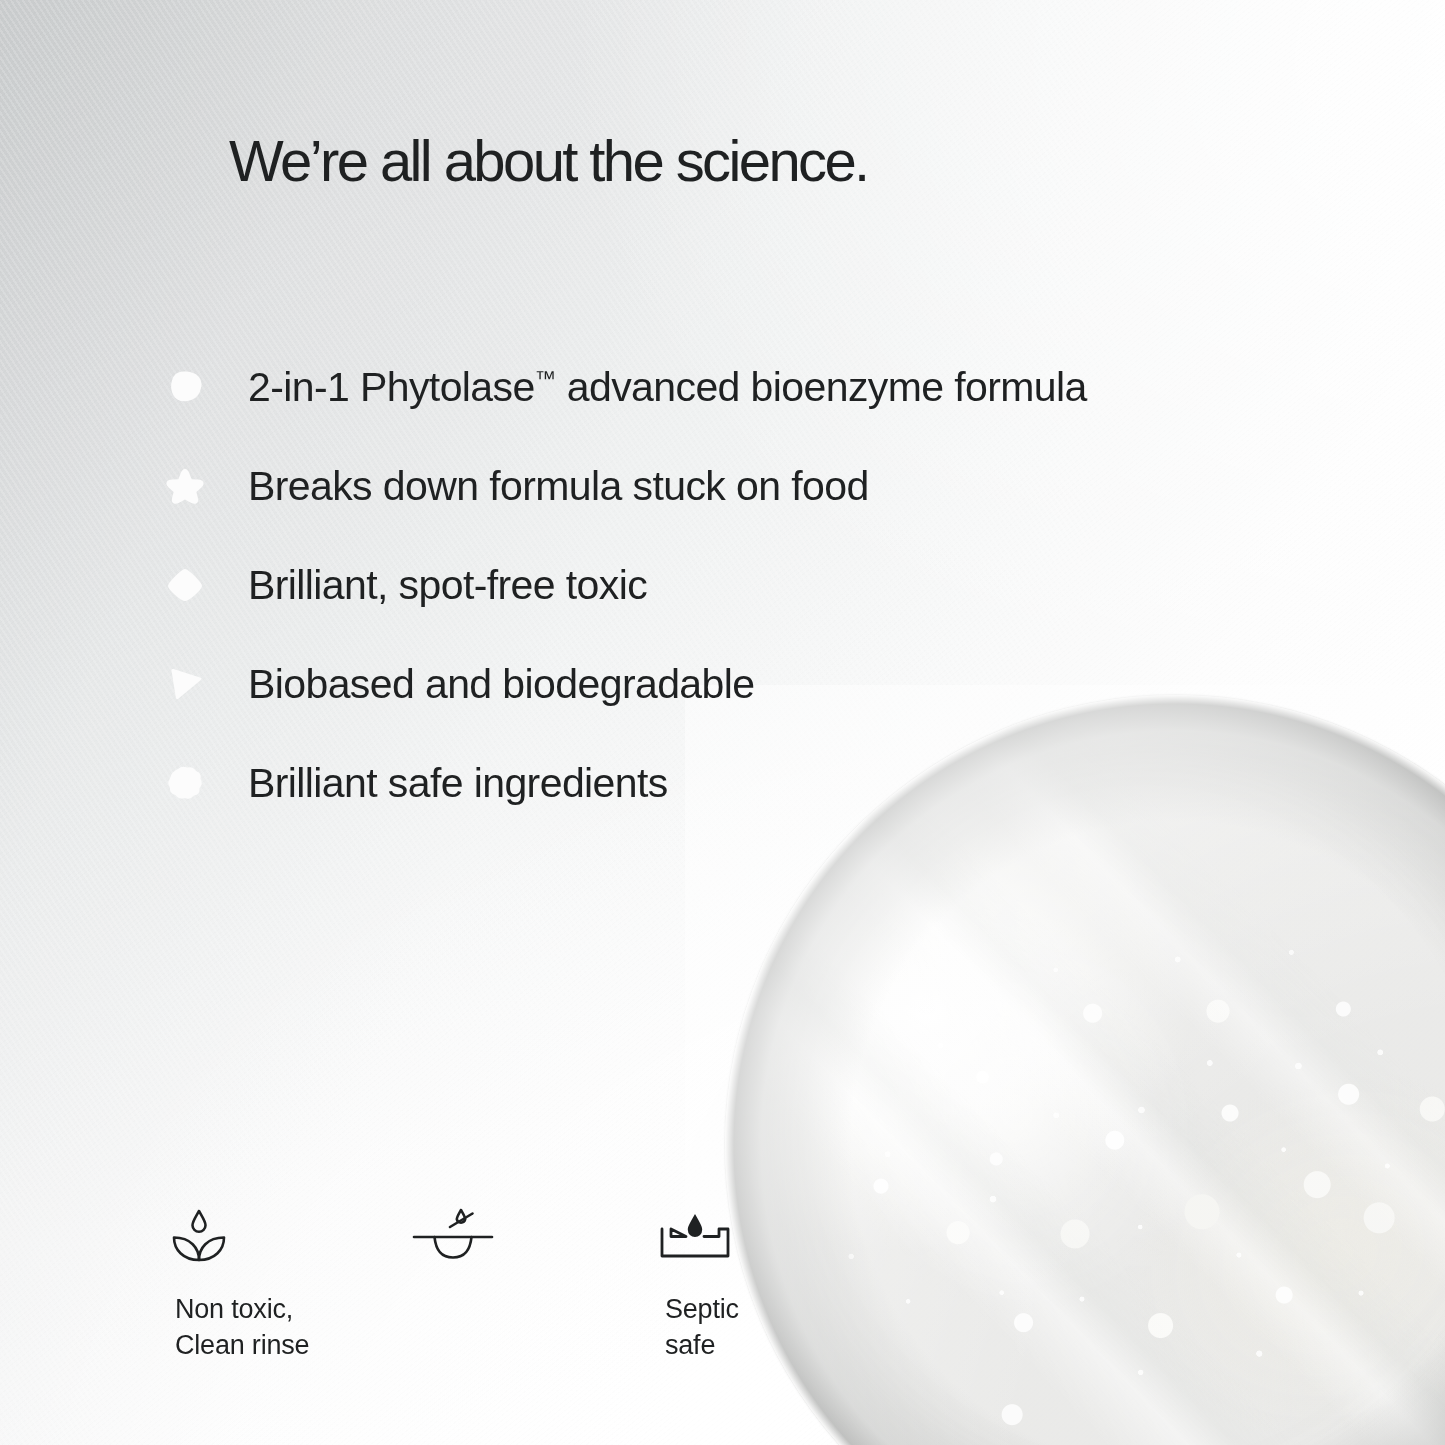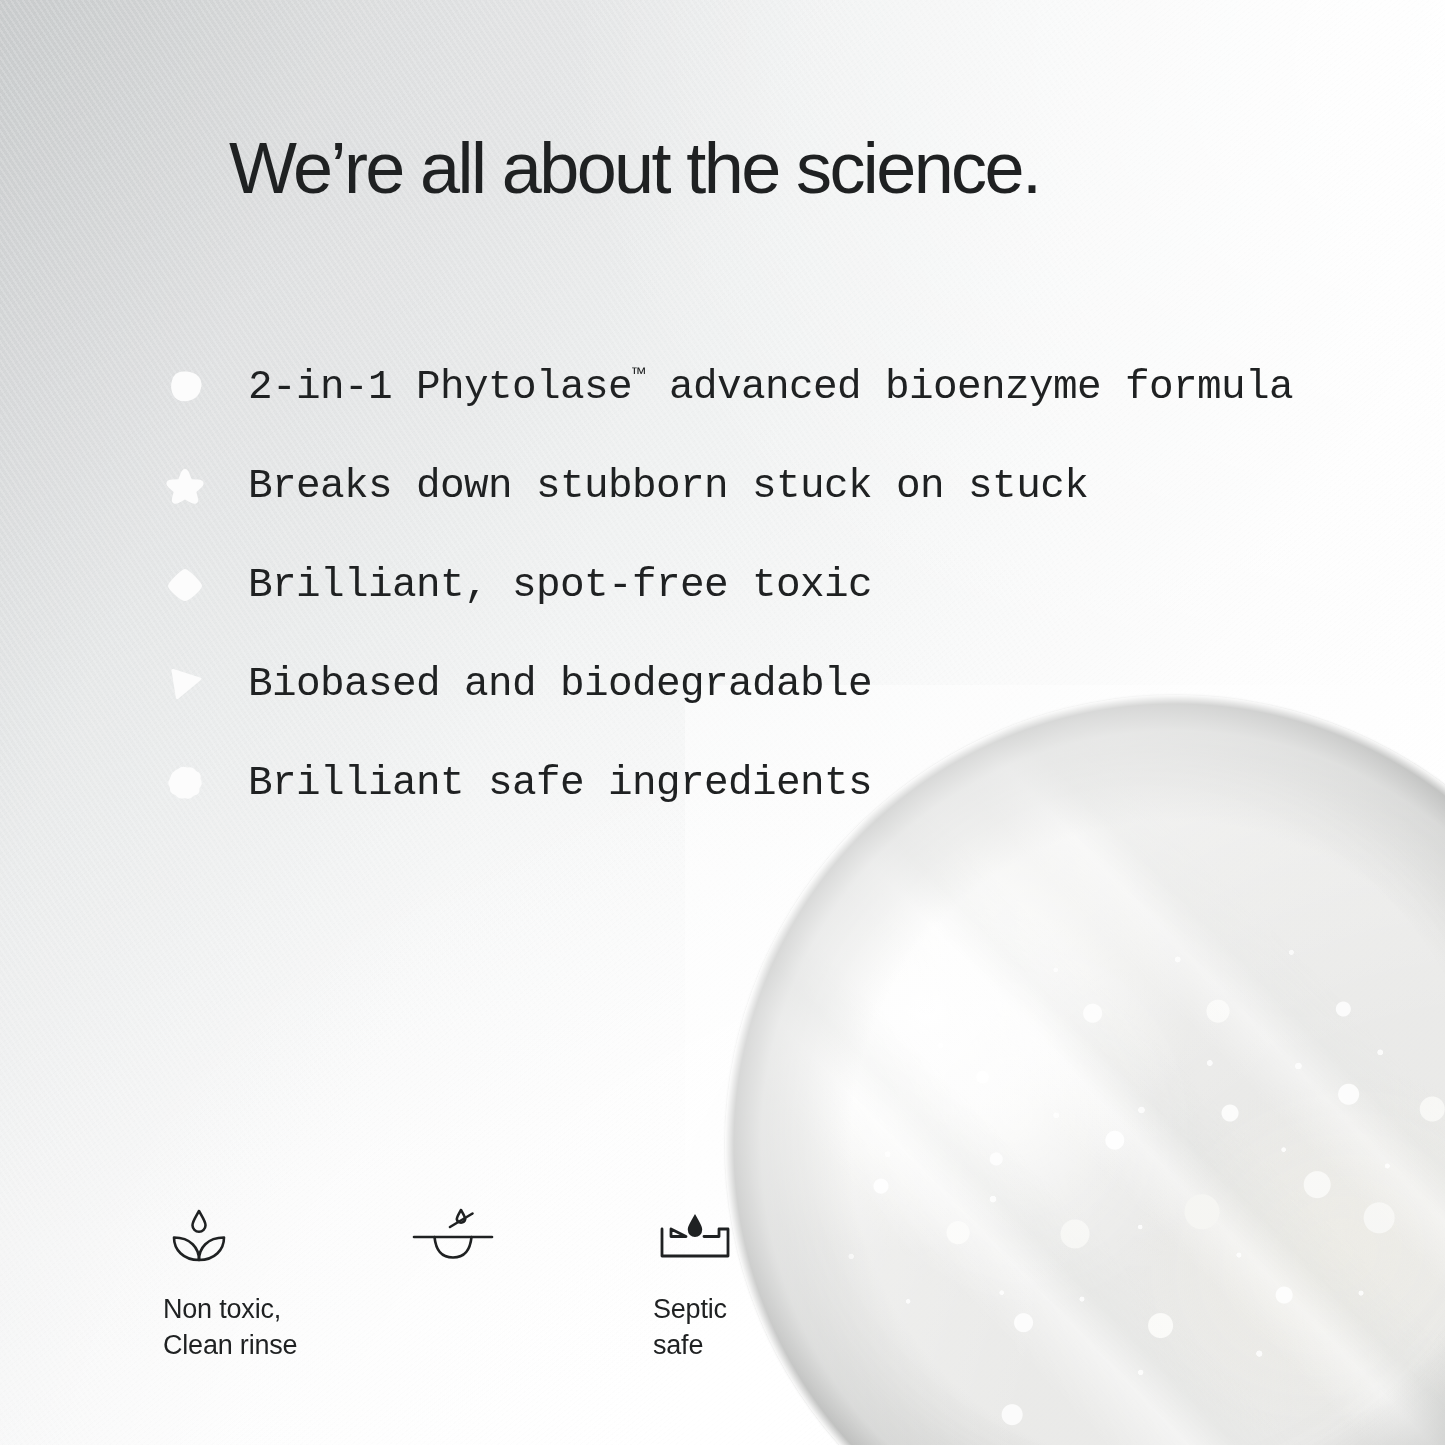--- a/index.html
+++ b/index.html
@@ -40,40 +40,39 @@
     background-image:
       repeating-linear-gradient(57deg, rgba(255,255,255,.42) 0 2px, rgba(0,0,0,0) 2px 5px),
       repeating-linear-gradient(-39deg, rgba(0,0,0,.022) 0 1px, rgba(0,0,0,0) 1px 4px);
   }
 
   
   .headline{
     position:absolute;
     left:229px; top:132px;
     width:1120px;
-    font-size:72px;
+    font-size:58px;
     line-height:1.0;
     letter-spacing:-2.6px;
     font-weight:400;
     color:#1f2122;
     white-space:nowrap;
   }
 
   
   .bullet-list{
     position:absolute;
     left:163px; top:338px;
     width:1120px;
   }
   .bullet-row{
     position:relative;
     height:99px;
     display:flex;
     align-items:center;
-    font-family:Liberation Mono, monospace;
   }
   .bullet-marker{
     position:absolute;
     left:0;top:50%;
     width:44px;height:44px;
     transform:translateY(-50%);
     flex:0 0 auto;
   }
   .bullet-marker svg{display:block;width:44px;height:44px;}
   .bullet-text{
@@ -105,20 +104,21 @@
     align-items:flex-end;
   }
   .badge-icon svg{display:block;}
   .badge-label{
     margin-top:22px;
     font-size:27px;
     line-height:1.32;
     letter-spacing:-0.2px;
     color:#1f2122;
     white-space:pre-line;
+    margin-left:12px;
   }
 
   
   .gel-wrap{
     position:absolute;
     right:0;bottom:0;
     width:760px;height:760px;
     overflow:hidden;
     pointer-events:none;
   }
@@ -247,21 +247,21 @@
       <span class="bullet-text"><span>2-in-1 Phytolase</span><sup>™</sup><span> advanced bioenzyme formula</span></span>
     </div>
 
 
     <div class="bullet-row">
       <span class="bullet-marker">
         <svg viewBox="0 0 44 44" aria-hidden="true">
             <path d="M22 4 Q25 4 26.8 9.5 L28.6 14.2 L34.6 14.6 Q40 15 40.6 18 Q41 20.6 36.8 24 L33.4 27 L34.8 32.6 Q36 37.5 33 38.6 Q30.4 39.6 26 36.8 L22 34.4 L18 36.8 Q13.6 39.6 11 38.6 Q8 37.5 9.2 32.6 L10.6 27 L7.2 24 Q3 20.6 3.4 18 Q4 15 9.4 14.6 L15.4 14.2 L17.2 9.5 Q19 4 22 4 Z" fill="#fcfcfc"></path>
           </svg>
       </span>
-      <span class="bullet-text">Breaks down stubborn stuck on stuck</span>
+      <span class="bullet-text">Breaks down formula stuck on food</span>
     </div>
 
     <div class="bullet-row">
       <span class="bullet-marker">
         <svg viewBox="0 0 44 44" aria-hidden="true">
             <path d="M22 5 Q25 5 33 13.5 Q39 19.5 39 22 Q39 24.5 32 31 Q25 37 22 37 Q19 37 12 31 Q5 24.5 5 22 Q5 19.5 11 13.5 Q19 5 22 5 Z" fill="#fcfcfc"></path>
           </svg>
       </span>
       <span class="bullet-text">Brilliant, spot-free toxic</span>
     </div>

